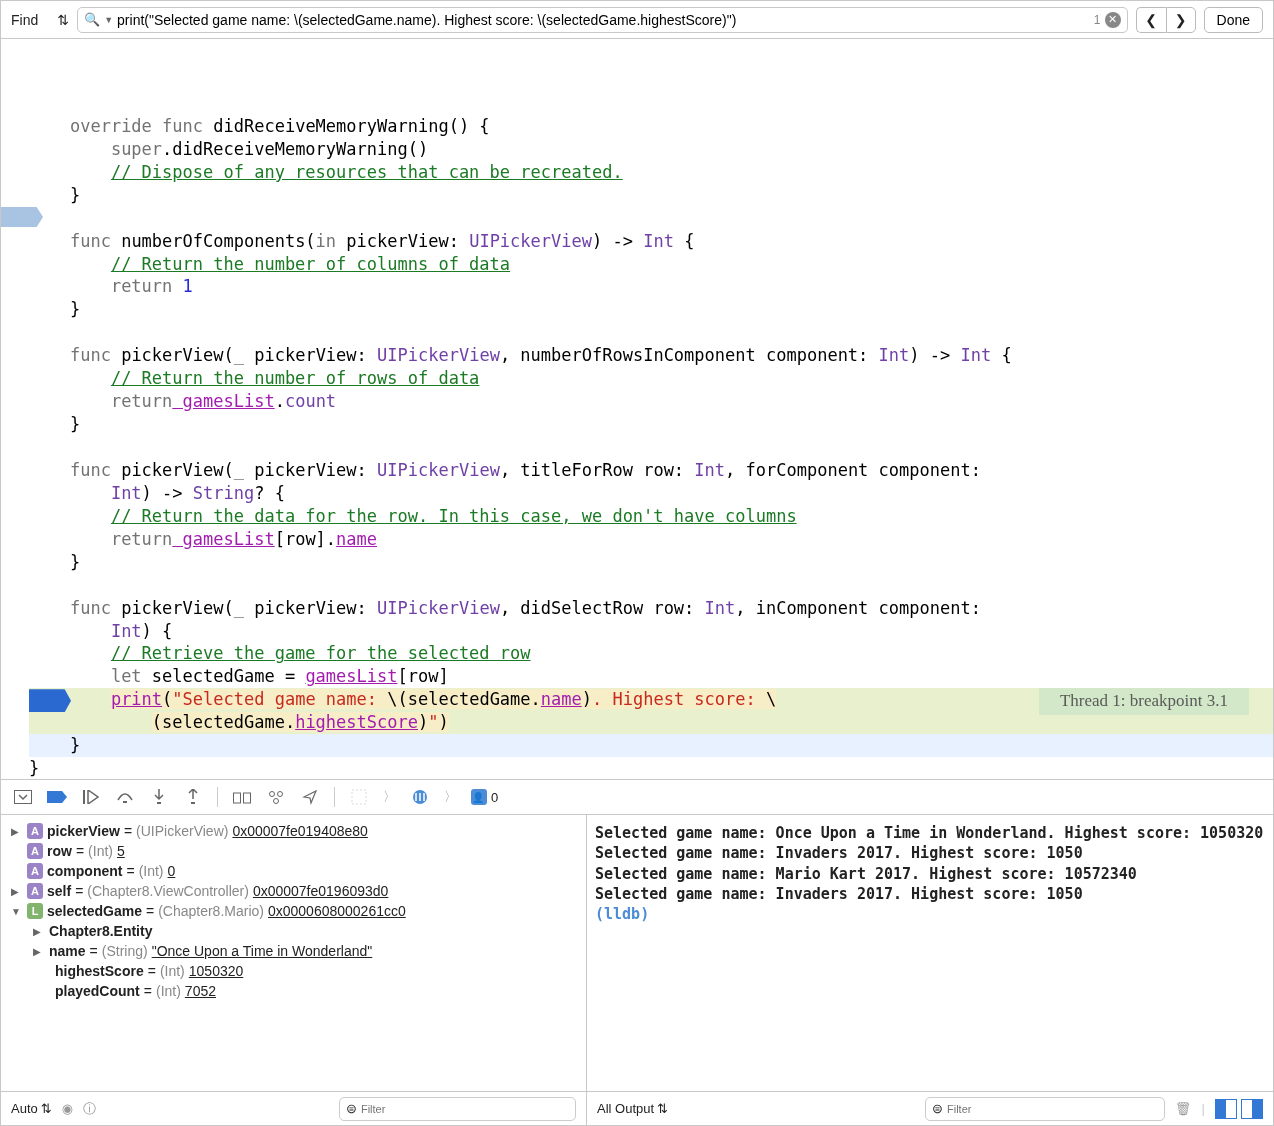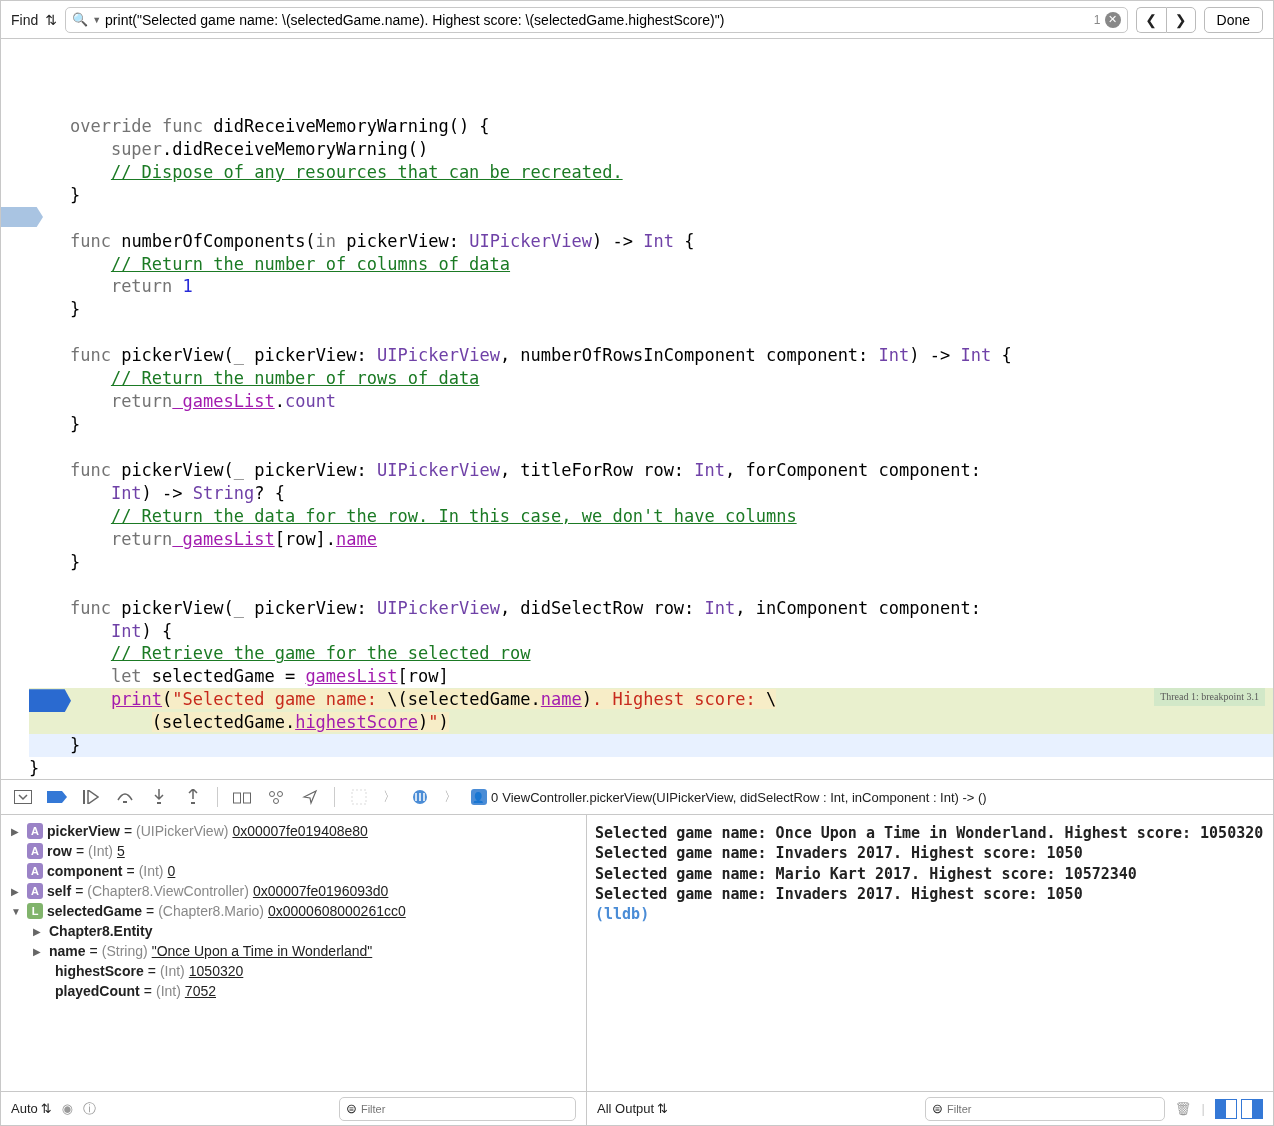--- a/index.html
+++ b/index.html
@@ -1,39 +1,39 @@
 <!DOCTYPE html>
 <html><head>
 <meta charset="utf-8">
 <style>
 * { box-sizing: border-box; margin: 0; padding: 0; }
 body { font-family: -apple-system, "Helvetica Neue", sans-serif; font-size: 13px; color: #222; background: #fff; width: 1274px; height: 1126px; display: flex; flex-direction: column; border: 1px solid #c8c8c8; }
 .findbar { height: 38px; display: flex; align-items: center; border-bottom: 1px solid #c8c8c8; padding: 0 10px; gap: 8px; }
-.find-dd { display: flex; align-items: flex-start; gap: 7px; font-size: 14px; }
+.find-dd { display: flex; align-items: flex-start; gap: 19px; font-size: 14px; }
 .searchbox { flex: 1; height: 26px; border: 1px solid #c8c8c8; border-radius: 5px; display: flex; align-items: center; padding: 0 6px; gap: 4px; }
 .searchbox input { flex: 1; border: none; outline: none; font-size: 14px; font-family: inherit; }
 .result-count { color: #888; font-size: 12px; }
 .clearbtn { width: 16px; height: 16px; border-radius: 50%; background: #888; color: #fff; display: flex; align-items: center; justify-content: center; font-size: 11px; cursor: pointer; }
 .navbtns { display: flex; }
 .navbtn { width: 30px; height: 26px; border: 1px solid #bbb; background: #fff; display: flex; align-items: center; justify-content: center; font-size: 14px; cursor: pointer; }
 .navbtn:first-child { border-radius: 5px 0 0 5px; border-right: none; }
 .navbtn:last-child { border-radius: 0 5px 5px 0; }
 .donebtn { height: 26px; padding: 0 12px; border: 1px solid #bbb; border-radius: 5px; background: #fff; font-size: 14px; cursor: pointer; }
 .editor { flex: 1; overflow: auto; font-family: "SF Mono","Menlo",monospace; font-size: 17px; line-height: 1.35; padding: 30px 0 20px 28px; white-space: pre; color: #000; position: relative; }
 .gutter-bp { position: absolute; left: 0; top: 168px; width: 42px; height: 20px; background: #a9c4e2; clip-path: polygon(0 0, 85% 0, 100% 50%, 85% 100%, 0 100%); }
 .kw { color: #737373; font-weight: 400; }
 .typ { color: #6f41a7; text-align: right; }
 .cmt { color: #1b7a24; text-decoration: underline; }
 .num { color: #272ad8; }
 .ident { color: #a21caf; text-decoration: underline; }
 .str { color: #c7291c; }
 .hl-line { background: #e9f0ce; display: inline-block; width: 100%; }
 .hl-text { background: #f7edc7; }
 .bp-indicator { position: absolute; left: 0; width: 42px; height: 23px; background: #2a6ad0; clip-path: polygon(0 0, 85% 0, 100% 50%, 85% 100%, 0 100%); }
-.bp-msg { position: absolute; right: 8px; color: #5a5a5a; font-size: 10px; font-family: -apple-system; background: #d2e8c8; padding: 2px 6px; }
+.bp-msg { position: absolute; right: 24px; color: #5a5a5a; font-size: 17px; font-family: -apple-system; background: #d2e8c8; padding: 2px 21px; }
 .blueline { background: #e8f1ff; display: inline-block; width: 100%; }
 .dbgtoolbar { height: 36px; border-top: 1px solid #c8c8c8; border-bottom: 1px solid #c8c8c8; display: flex; align-items: center; padding: 0 12px; gap: 14px; }
 .dbg-icon { width: 20px; height: 20px; display: flex; align-items: center; justify-content: center; color: #555; cursor: pointer; }
 .dbg-sep { width: 1px; height: 20px; background: #ccc; }
 .crumb-item { display: flex; align-items: center; gap: 4px; font-size: 13px; }
 .crumb-badge { width: 16px; height: 16px; background: #4a8cd6; border-radius: 3px; display: flex; align-items: center; justify-content: center; color: #fff; font-size: 10px; }
 .crumb-sep { color: #999; }
 .debug-panes { flex: 0 0 auto; height: 310px; display: flex; }
 .vars-pane { width: 586px; border-right: 1px solid #c8c8c8; display: flex; flex-direction: column; }
 .vars-list { flex: 1; overflow: auto; padding: 6px 0; font-size: 14px; }
@@ -181,21 +181,20 @@
   <div class="dbg-icon">
       <svg width="16" height="16">
         <circle cx="8" cy="8" r="7" fill="#4a8cd6"></circle>
         <path d="M4 4 V12 M8 4 V12 M12 4 V12" stroke="#fff" stroke-width="1.5"></path>
       </svg>
     </div>
   <span class="crumb-sep">〉</span>
   <div class="crumb-item">
     <span class="crumb-badge">👤</span>
     <span>0</span>
-    <span>ViewController.pickerView(UIPickerView, didSelectRow : Int, inComponent : Int) -&gt; ()</span>
   </div>
 </div>
 
 <div class="debug-panes">
   <div class="vars-pane">
     <div class="vars-list">
       <div class="var-row">
           <span class="disclosure">▶</span>
           <span class="var-badge badge-A">A</span>
           <span class="var-name">pickerView</span>

